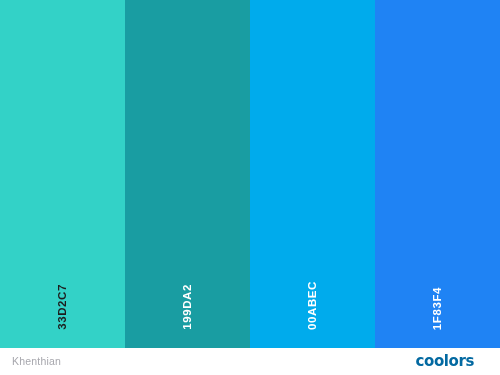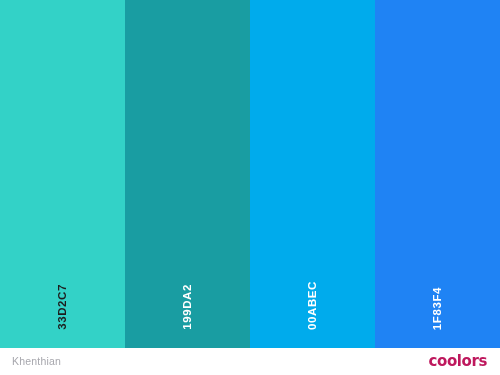--- a/index.html
+++ b/index.html
@@ -51,21 +51,21 @@
     white-space: nowrap;
   }
 
   
   .footer {
     flex: 1 1 auto;
     background: #ffffff;
     display: flex;
     align-items: center;
     justify-content: space-between;
-    padding: 0 13px 0 12px;
+    padding: 0 26px 0 12px;
     box-sizing: border-box;
   }
 
   .footer-credit {
     font-size: 10.5px;
     color: #a7a7ad;
     letter-spacing: 0.2px;
     line-height: 1;
   }
 
@@ -97,16 +97,16 @@
     </div>
 
     <div class="swatch" style="background-color: rgb(31, 131, 244);">
       <span class="swatch-label" style="color: rgb(255, 255, 255);">1F83F4</span>
     </div>
 
   </div>
 
   <div class="footer" style="background-color: rgb(255, 255, 255);">
     <span class="footer-credit" style="color: rgb(167, 167, 173);">Khenthian</span>
-    <span class="brand-logo" style="color: #be185d;">coolors</span>
+    <span class="brand-logo" style="color: #0369a1;">coolors</span>
   </div>
 
 </div>
 
 </body></html>

